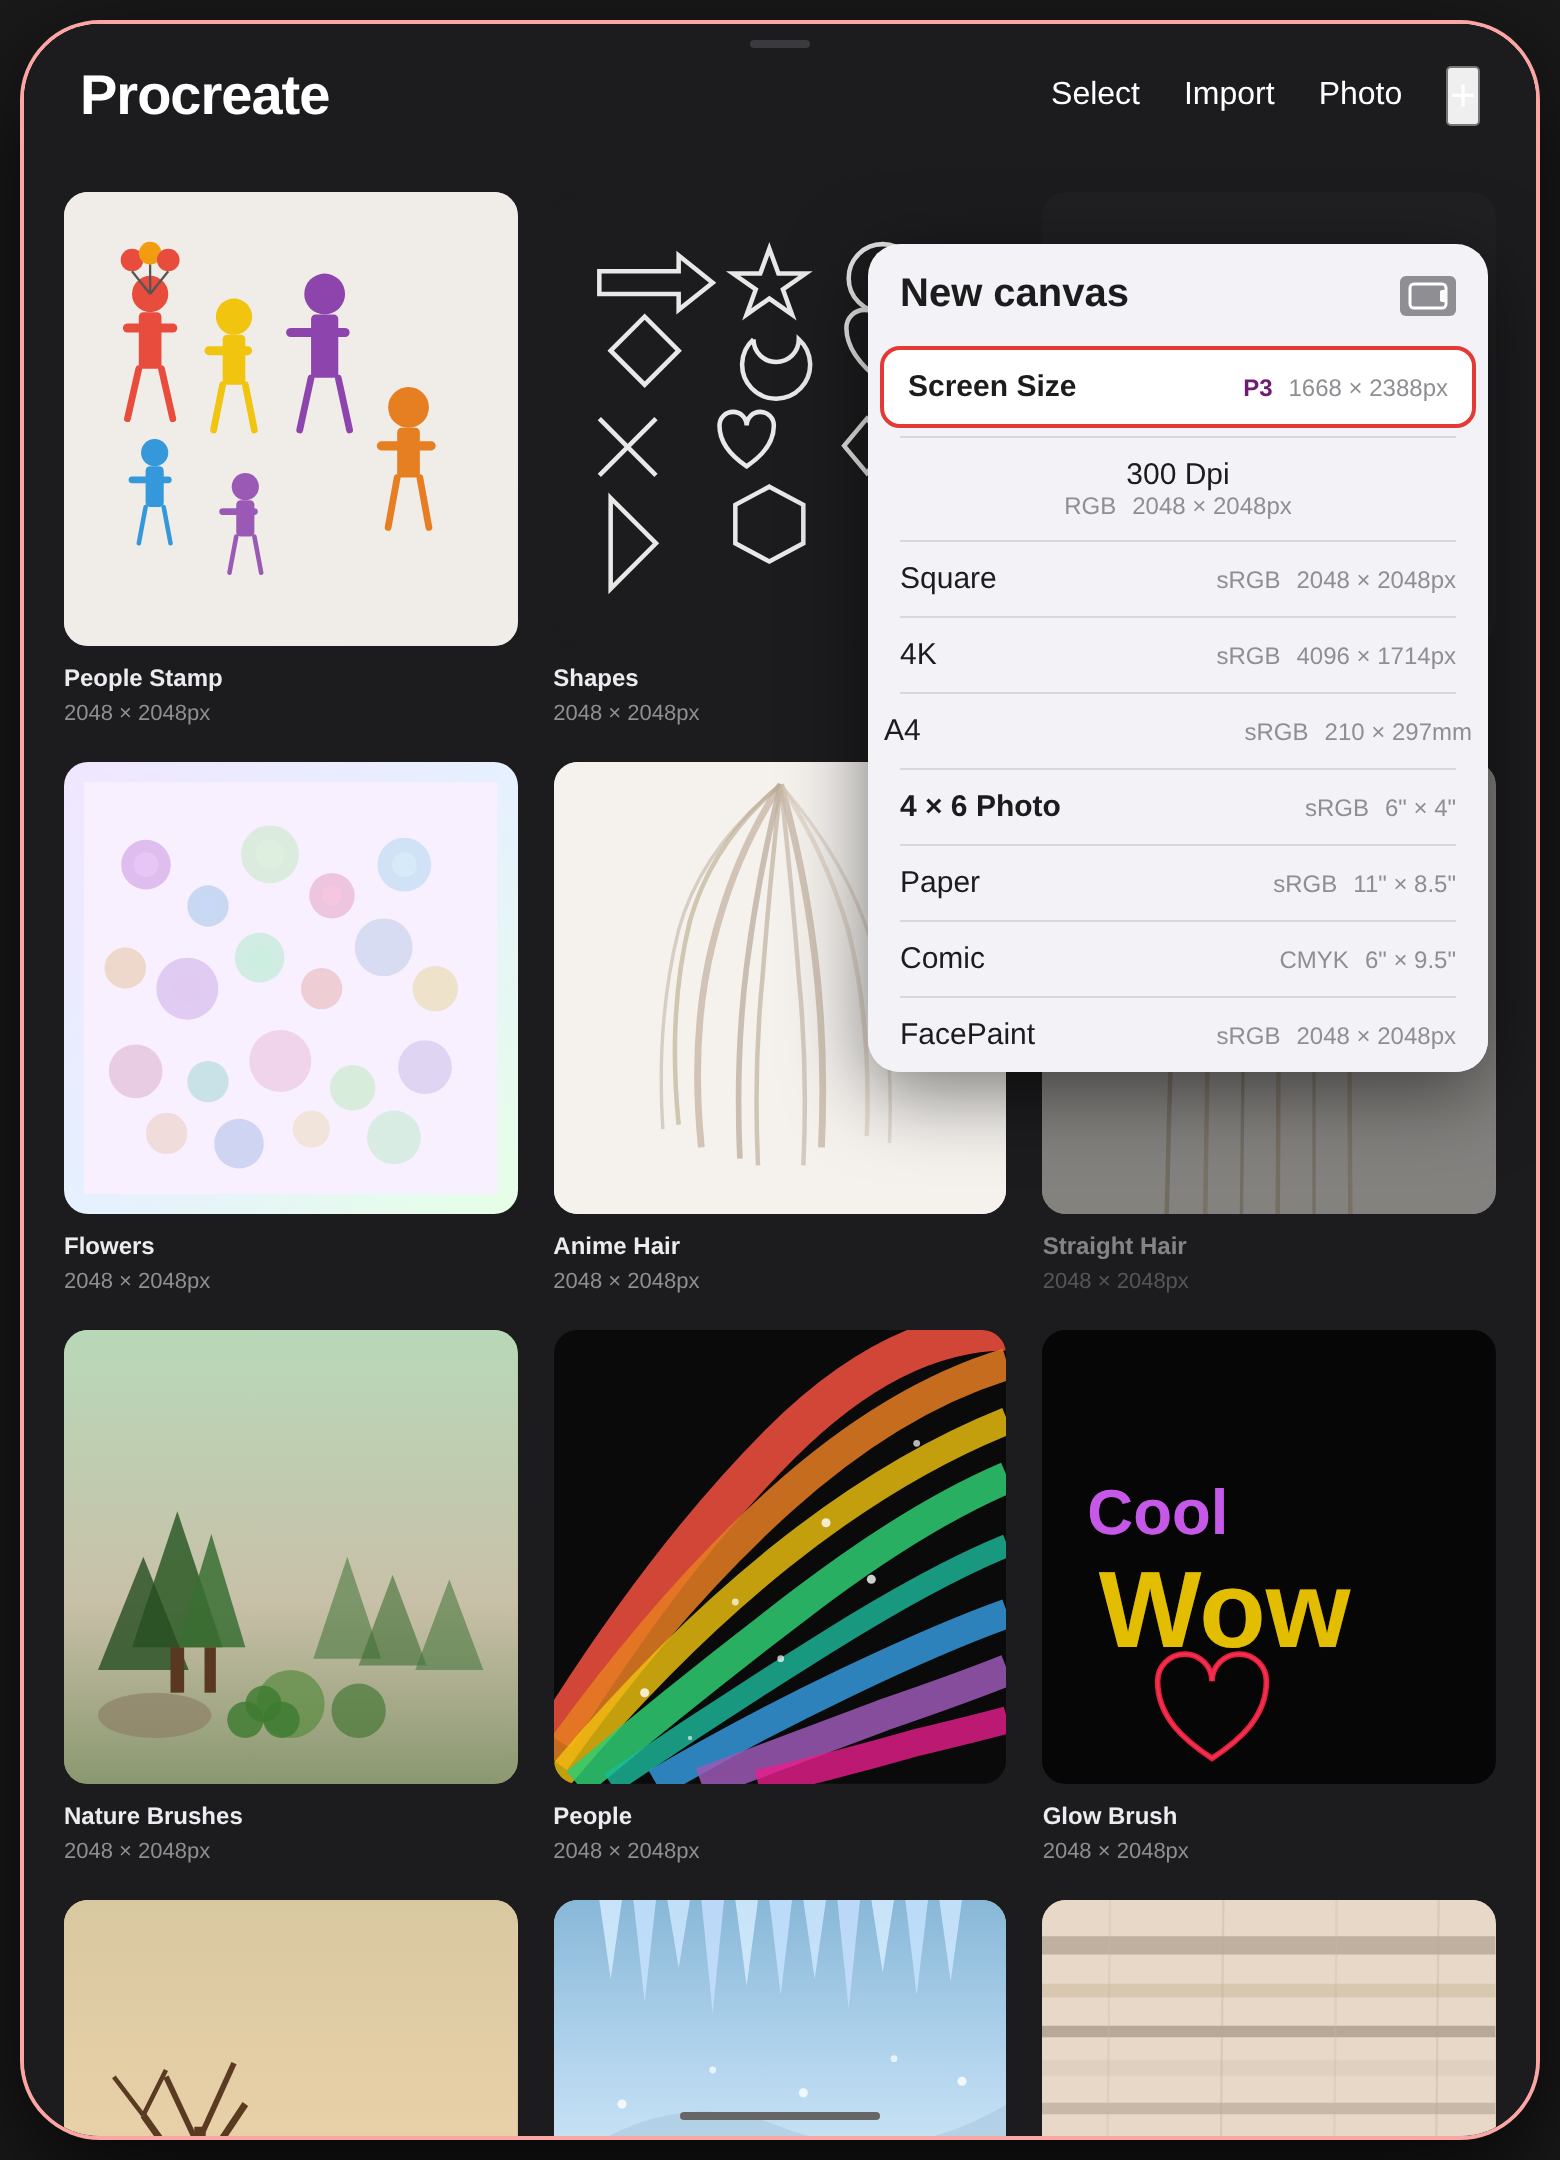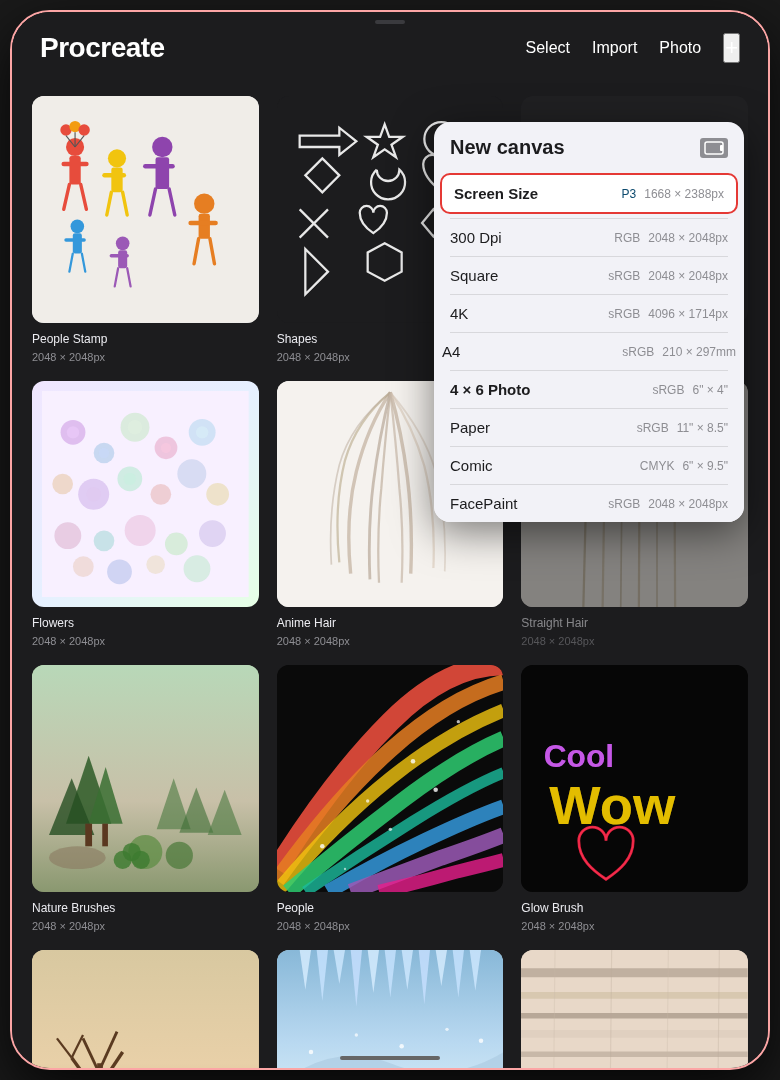--- a/index.html
+++ b/index.html
@@ -215,21 +215,21 @@
     .thumb-brick {
       background: linear-gradient(180deg, #e8d8c8 0%, #d8c8b8 50%, #c8b8a8 100%);
       display: flex;
       align-items: center;
       justify-content: center;
       overflow: hidden;
     }
 
     .item-title {
       font-size: 12px;
-      font-weight: 400;
+      font-weight: 700;
       color: #ebebf0;
       margin-top: 4px;
     }
 
     .item-subtitle {
       font-size: 11px;
       color: #8e8e93;
     }
 
     
@@ -671,29 +671,29 @@
           </svg>
         </div>
       </div>
 
       <div class="canvas-list">
 
         <div style="padding: 4px 6px;">
           <div style="background:#fff; border: 2.5px solid #e53935; border-radius: 10px; padding: 10px 12px; display:flex; align-items:center; justify-content:space-between; cursor:pointer;">
             <span style="font-size:15px;font-weight:600;color:#1c1c1e;">Screen Size</span>
             <div style="display:flex;align-items:center;gap:8px;">
-              <span style="font-size:12px;color:#0c4a6e;">P3</span>
+              <span style="font-size:12px;color:#701a75;font-weight:bold;">P3</span>
               <span style="font-size:12px;color:#8e8e93;">1668 × 2388px</span>
             </div>
           </div>
         </div>
 
         <div class="canvas-divider"></div>
 
-        <div style="padding: 10px 16px; display:flex; align-items:center; justify-content:space-between; cursor:pointer; background:#f2f2f7;">
+        <div style="padding: 10px 16px; display:flex; align-items:center; justify-content:space-between; cursor:pointer; background:#f2f2f7;flex-direction:column;">
           <span style="font-size:15px;font-weight:500;color:#1c1c1e;">300 Dpi</span>
           <div style="display:flex;align-items:center;gap:8px;">
             <span style="font-size:12px;color:#8e8e93;">RGB</span>
             <span style="font-size:12px;color:#8e8e93;">2048 × 2048px</span>
           </div>
         </div>
         <div class="canvas-divider"></div>
 
         <div style="padding: 10px 16px; display:flex; align-items:center; justify-content:space-between; cursor:pointer; background:#f2f2f7;">
           <span style="font-size:15px;font-weight:500;color:#1c1c1e;">Square</span>

